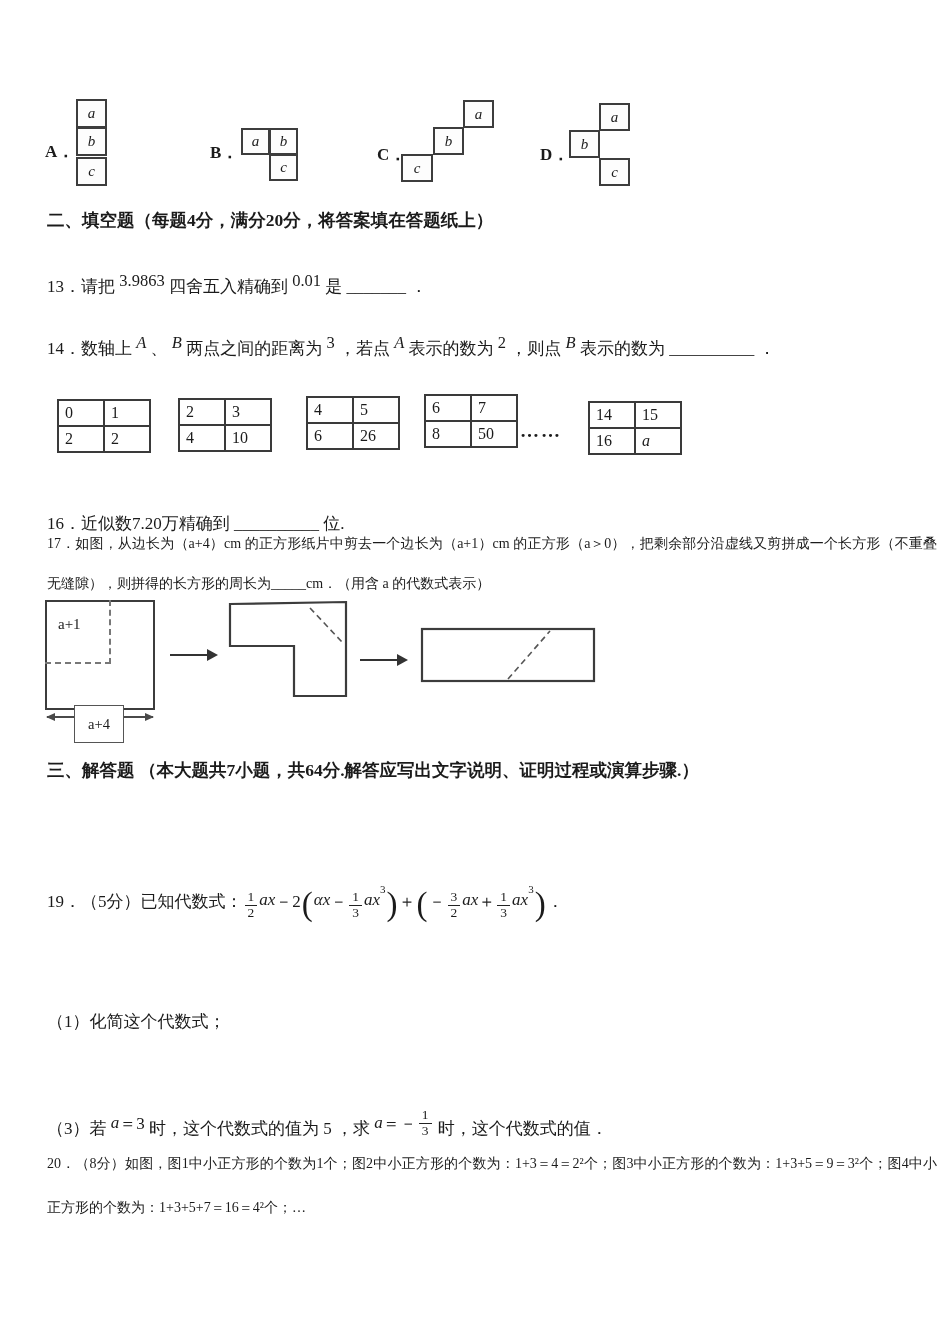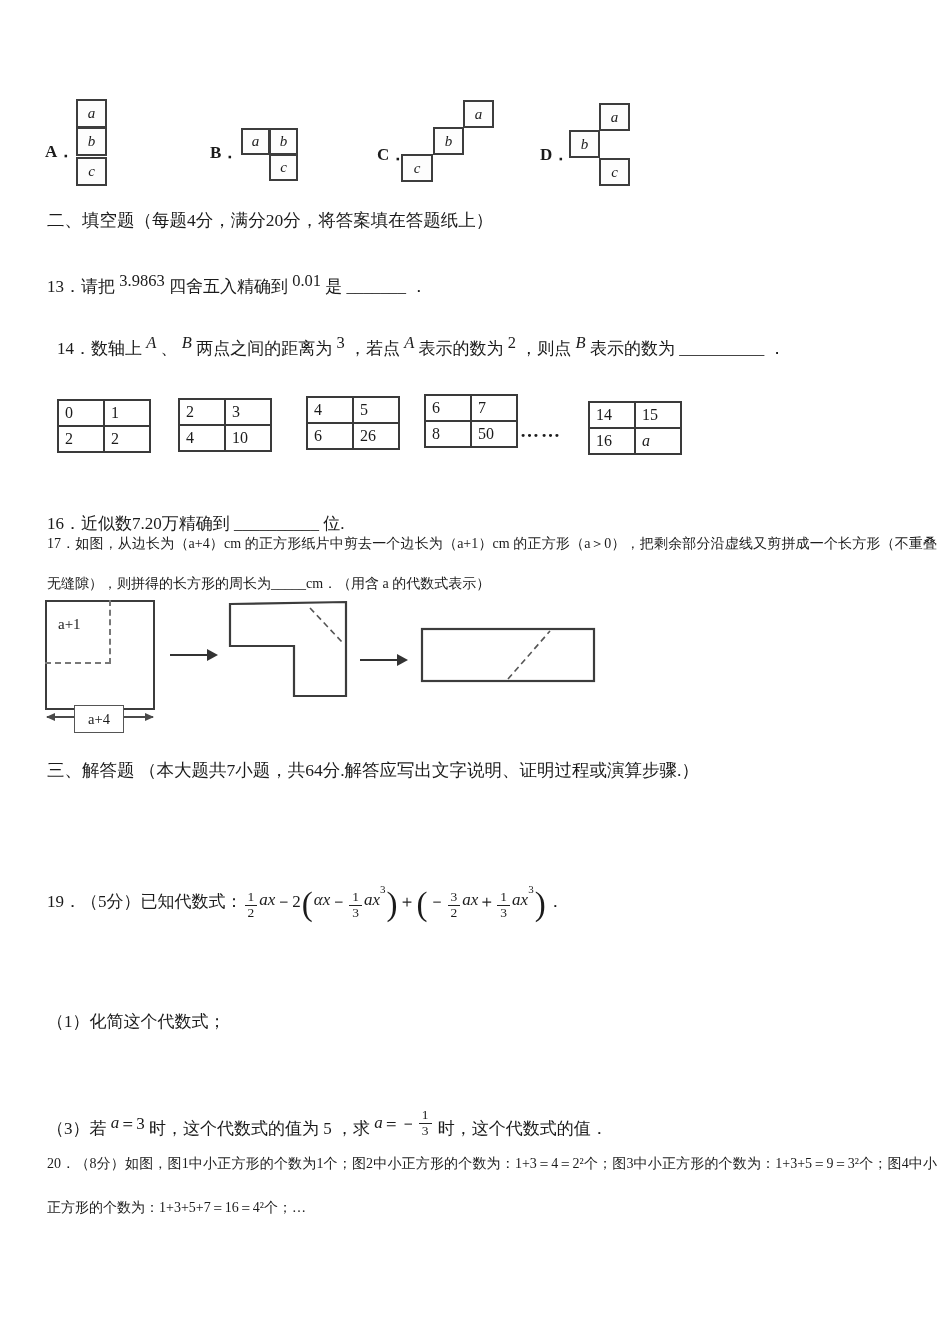--- a/index.html
+++ b/index.html
@@ -1,21 +1,21 @@
 <!DOCTYPE html>
 <html><head>
 <meta charset="utf-8">
 <style>
   html,body{margin:0;padding:0;background:#ffffff;}
   .page{position:relative;width:950px;height:1344px;background:#fff;overflow:hidden;
         font-family:"Liberation Serif","DejaVu Serif",serif;color:#1b1b1b;}
   .abs{position:absolute;}
   .line{position:absolute;font-size:17px;white-space:nowrap;margin-top:28px;}
   .para{position:absolute;font-size:14px;text-align:justify;}
-  .sec-head{position:absolute;font-size:17.5px;font-weight:400;white-space:nowrap;text-align:center;}
+  .sec-head{position:absolute;font-size:17.5px;font-weight:700;white-space:nowrap;text-align:center;}
   .opt-label{position:absolute;font-weight:bold;font-size:17px;}
   .cell{position:absolute;box-sizing:border-box;border:2px solid #3d3d3d;background:#fdfdfd;
         display:flex;align-items:center;justify-content:center;font-style:italic;font-size:15px;}
   .ntable{position:absolute;border-collapse:collapse;}
   .ntable td{border:2px solid #3a3a3a;width:38px;height:24px;font-size:16px;padding:0 0 0 6px;vertical-align:middle;}
   .it{font-style:italic;}
   .sup-raise{position:relative;top:-6px;font-size:16.5px;}
   .sp{font-size:11px;position:relative;top:-7px;}
   .frac{display:inline-flex;flex-direction:column;align-items:center;line-height:1.1;font-size:13.5px;margin:0 2px;}
   .frac .fn{border-bottom:1.3px solid #222;padding:0 3px;}
@@ -24,21 +24,21 @@
   .frow{position:absolute;display:flex;align-items:flex-start;font-size:17px;white-space:nowrap;}
   .eq{display:inline-flex;align-items:center;position:relative;top:-6px;}
   .harrow{position:absolute;height:0;border-top:2.5px solid #333;}
   .harrow::after{content:"";position:absolute;right:-2px;top:-7px;width:0;height:0;
         border-left:11px solid #333;border-top:6px solid transparent;border-bottom:6px solid transparent;}
   .dim-line{position:absolute;height:0;border-top:2px solid #4a4a4a;}
   .dim-line::before{content:"";position:absolute;left:-1px;top:-5px;width:0;height:0;
         border-right:9px solid #4a4a4a;border-top:4px solid transparent;border-bottom:4px solid transparent;}
   .dim-line::after{content:"";position:absolute;right:-1px;top:-5px;width:0;height:0;
         border-left:9px solid #4a4a4a;border-top:4px solid transparent;border-bottom:4px solid transparent;}
-  .dim-label{position:absolute;width:50px;height:28px;border:1.6px solid #555;background:#fff;box-sizing:border-box;
+  .dim-label{position:absolute;width:50px;height:38px;border:1.6px solid #555;background:#fff;box-sizing:border-box;
         display:flex;align-items:center;justify-content:center;font-size:14.5px;}
   .dots{position:absolute;font-size:19px;font-weight:bold;letter-spacing:2px;}
 </style>
 </head>
 <body>
 
 <div class="page">
 
   <span class="opt-label" style="left:45px;top:140px">A．</span>
   <div class="cell" style="left:76px;top:99px;width:31px;height:29px">a</div>
@@ -65,21 +65,21 @@
   <div class="line" style="left:47px;top:247px">
     <span>13．请把</span>
     <span class="sup-raise">3.9863</span>
     <span>四舍五入精确到</span>
     <span class="sup-raise">0.01</span>
     <span>是</span>
     <span>_______</span>
     <span>．</span>
   </div>
 
-  <div class="line" style="left:57px;top:309px">
+  <div class="line" style="left:47px;top:309px">
     <span>14．数轴上</span>
     <span class="sup-raise it">A</span>
     <span>、</span>
     <span class="sup-raise it">B</span>
     <span>两点之间的距离为</span>
     <span class="sup-raise">3</span>
     <span>，若点</span>
     <span class="sup-raise it">A</span>
     <span>表示的数为</span>
     <span class="sup-raise">2</span>

